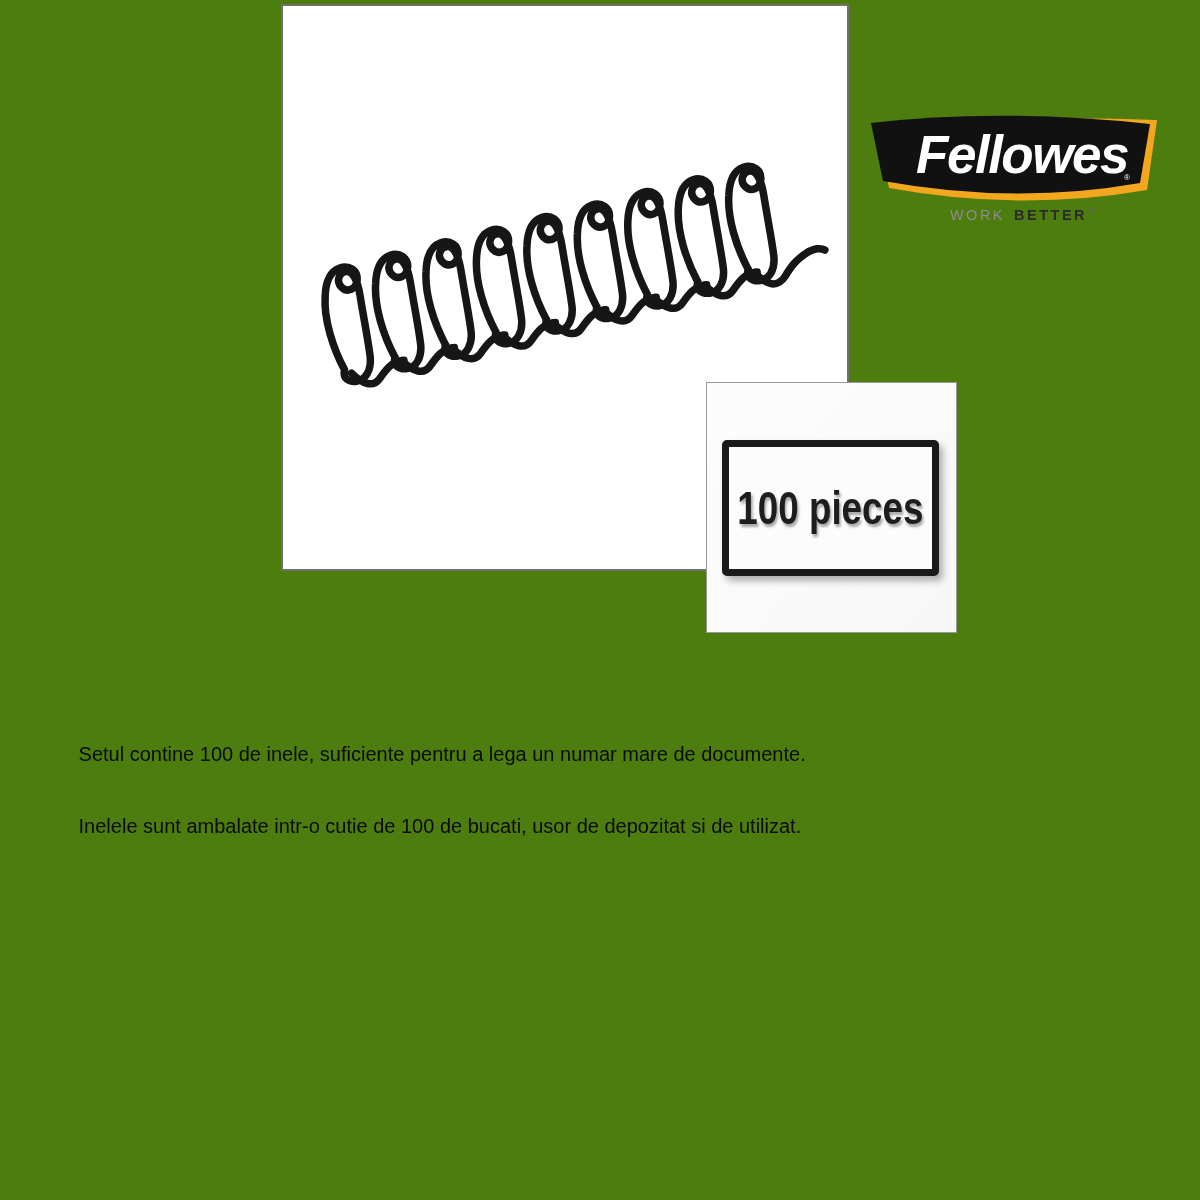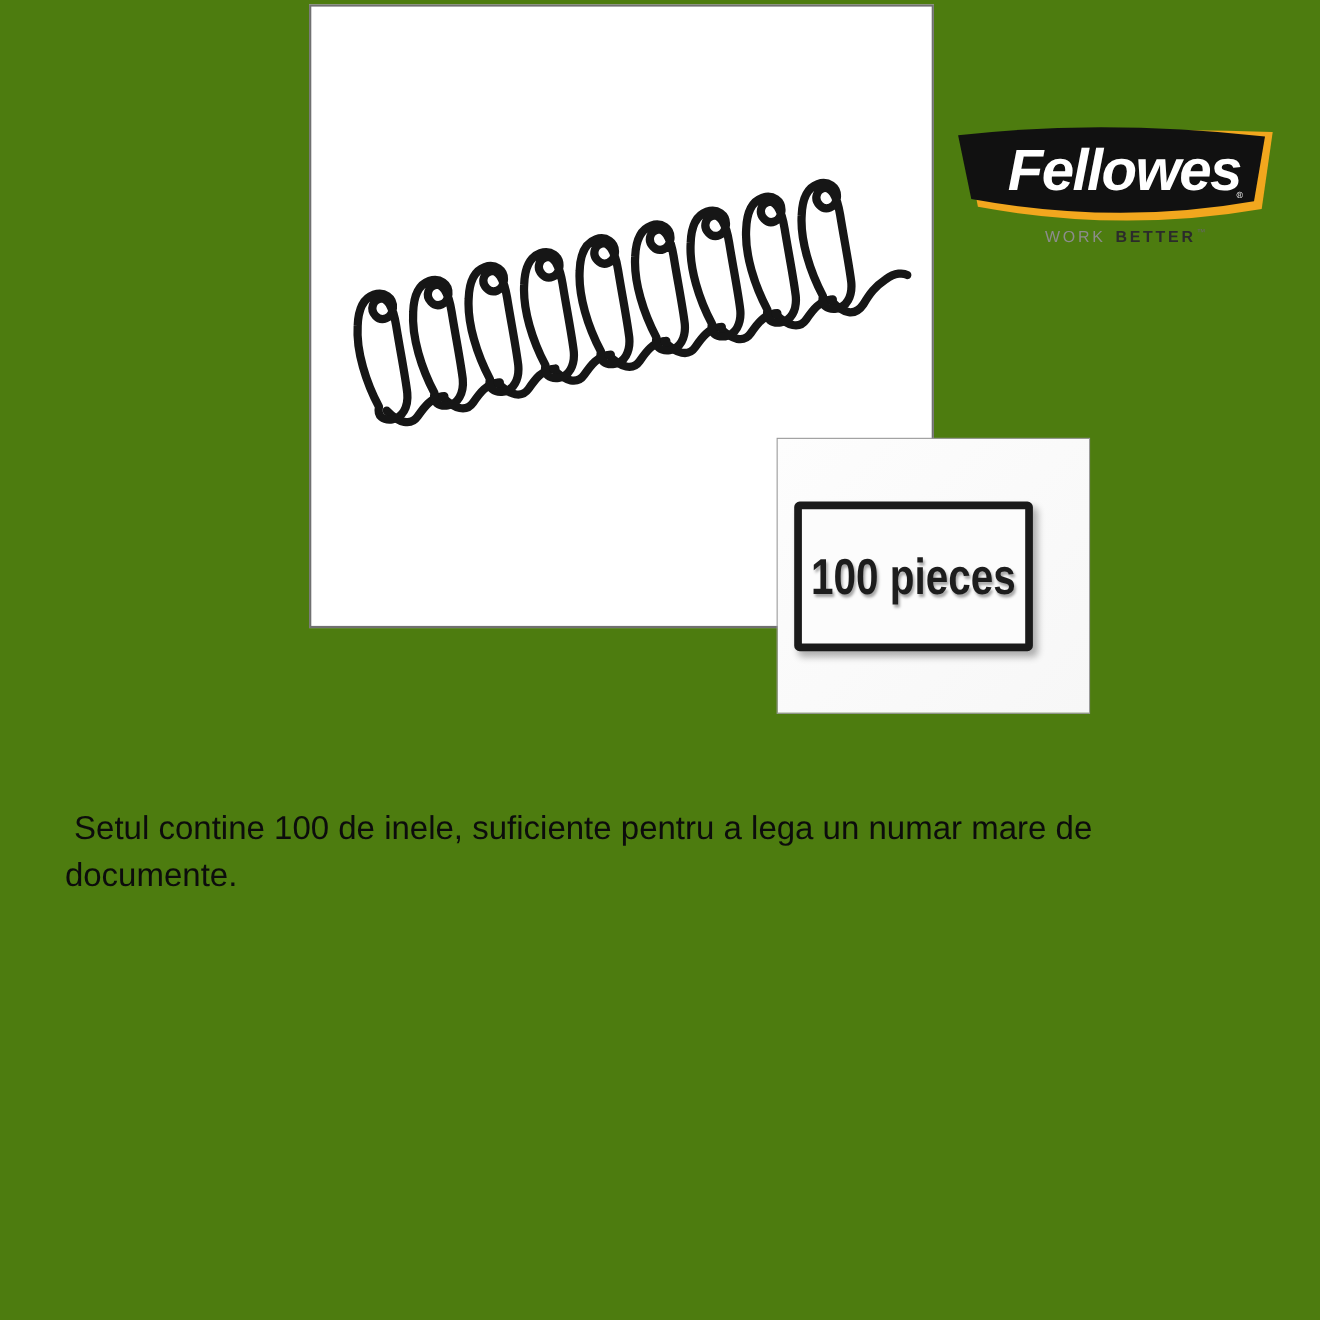--- a/index.html
+++ b/index.html
@@ -11,23 +11,23 @@
   
   .main-box{
     position:absolute;left:281px;top:4px;width:568px;height:567px;
     border:2px solid #707070;box-sizing:border-box;background:#ffffff;z-index:1;
   }
   .main-box svg{width:100%;height:100%;display:block;}
   .wire{stroke:#161616;stroke-width:7.5;fill:none;stroke-linecap:round;stroke-linejoin:round;}
 
   
   .small-box{
-    position:absolute;left:706px;top:382px;width:285px;height:251px;
+    position:absolute;left:706px;top:382px;width:251px;height:251px;
     border:1px solid #9a9a9a;box-sizing:border-box;
-    background:linear-gradient(135deg,#fdfdfd 0%,#f7f7f7 100%);z-index:2;margin-top:16px;
+    background:linear-gradient(135deg,#fdfdfd 0%,#f7f7f7 100%);z-index:2;
   }
   .badge-frame{
     position:absolute;left:15px;top:57px;width:217px;height:136px;
     border:7px solid #1a1a1a;border-radius:5px;box-sizing:border-box;
     box-shadow:4px 5px 7px rgba(0,0,0,0.30);
     display:flex;align-items:center;justify-content:center;background:#fcfcfc;
   }
   .badge-text{
     font-family:"Liberation Sans",sans-serif;font-weight:bold;font-size:46px;
     color:#1d1d1d;white-space:nowrap;transform:scaleX(0.80);
@@ -44,21 +44,21 @@
   .tagline{font-family:"Liberation Sans",sans-serif;font-size:14.5px;letter-spacing:2.5px;}
   .tag-work{fill:#8c8c8c;font-weight:500;}
   .tag-better{fill:#2b2b2b;font-weight:bold;}
   .tag-tm{fill:#666666;font-size:8px;letter-spacing:0;}
 
   
   .description{
     position:absolute;left:55px;top:733px;width:1065px;color:#0c0c0c;
   }
   .description p{
-    margin:0 0 30px 4px;font-size:30px;line-height:42px;white-space:pre-wrap;
+    margin:0 0 30px 18px;font-size:20px;line-height:42px;white-space:pre-wrap;
     font-family:"Liberation Sans",sans-serif;
   }
 </style>
 </head>
 <body>
 
 <div class="canvas">
 
   <div class="main-box">
     <svg viewBox="0 0 564 563" aria-hidden="true">
@@ -107,15 +107,16 @@
   </svg>
 
   <div class="small-box">
     <div class="badge-frame">
       <span class="badge-text">100 pieces</span>
     </div>
   </div>
 
   <div class="description">
     <p> Setul contine 100 de inele, suficiente pentru a lega un numar mare de documente.</p>
+    <p> Inelele sunt ambalate intr-o cutie de 100 de bucati, usor de depozitat si de utilizat.</p>
   </div>
 
 </div>
 
 </body></html>

